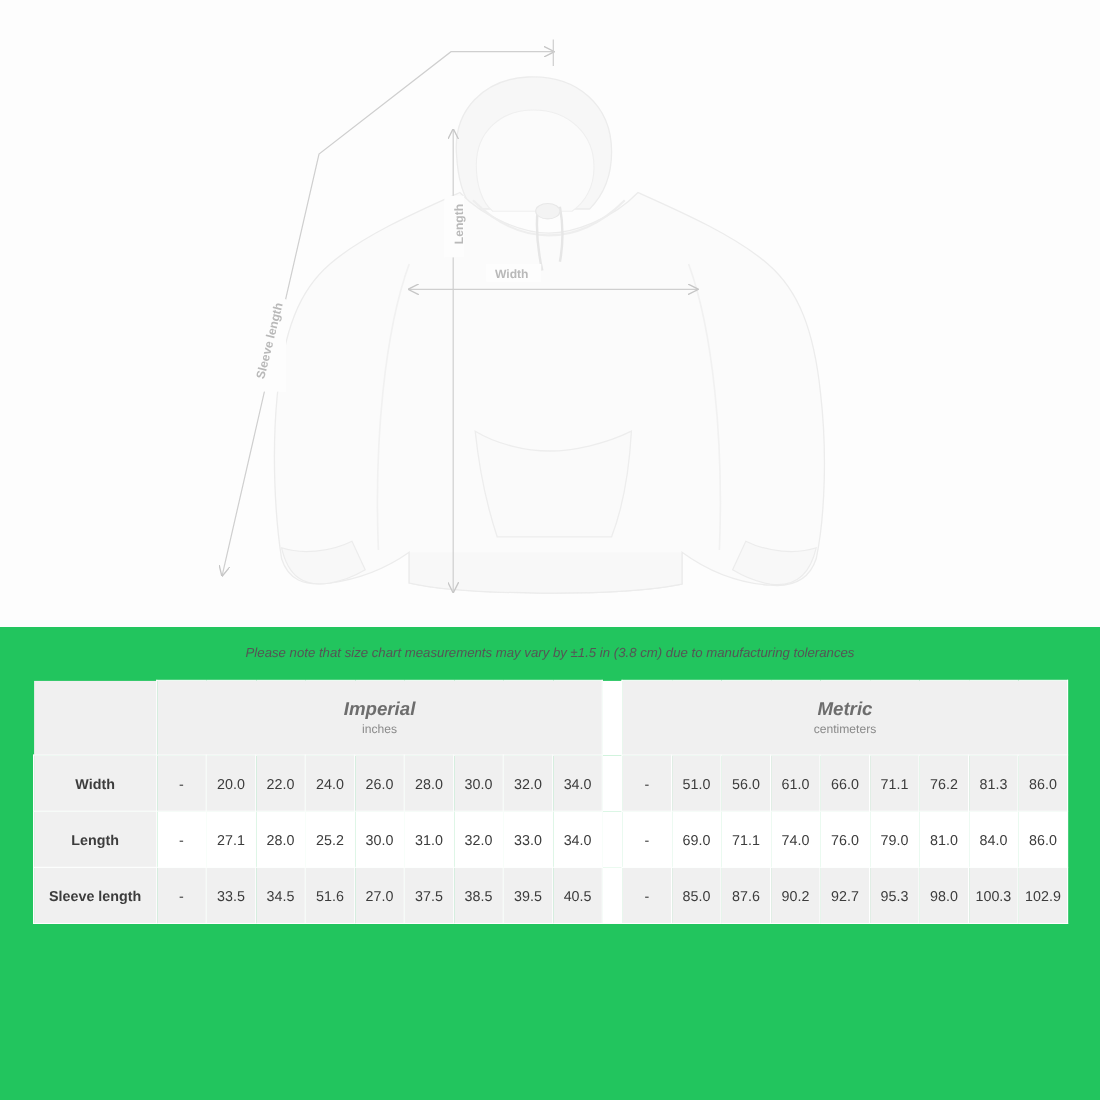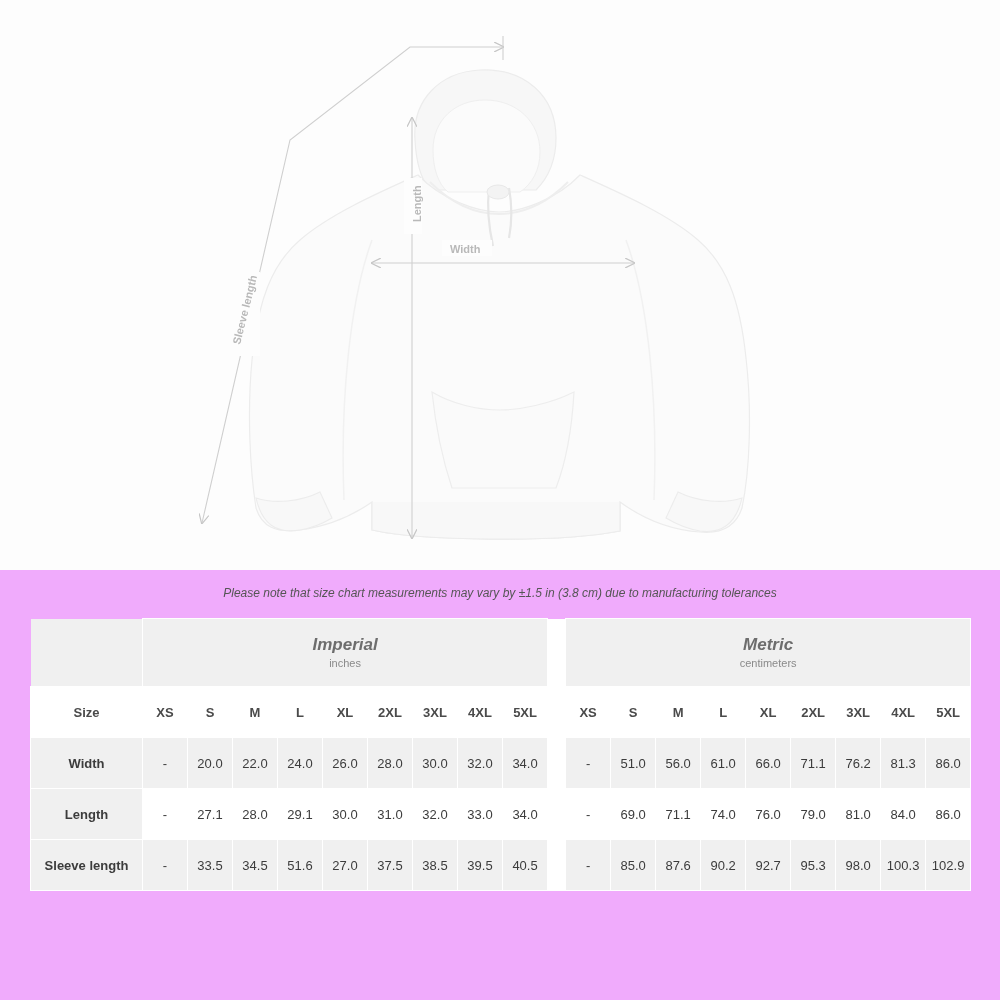--- a/index.html
+++ b/index.html
@@ -5,21 +5,21 @@
   * { box-sizing: border-box; }
   html, body {
     margin: 0; padding: 0;
     width: 1000px; height: 1000px;
     background: #ffffff;
     font-family: "Liberation Sans", sans-serif;
   }
   #page {
     position: relative;
     width: 1000px; height: 1000px;
-    background: #f0abfc;
+    background: #22c55e;
     overflow: hidden;
   }
 
   
   #illustration {
     position: relative;
     width: 1000px;
     height: 570px;
     background: #fdfdfd;
   }
@@ -207,42 +207,20 @@
           <td class="unit-head" colspan="9">
             <div class="u-name">Imperial</div>
             <div class="u-sub">inches</div>
           </td>
           <td class="gapcell"></td>
           <td class="unit-head" colspan="9">
             <div class="u-name">Metric</div>
             <div class="u-sub">centimeters</div>
           </td>
         </tr>
-        <tr class="plain">
-          <td class="size-head">Size</td>
-          <td class="size-head">XS</td>
-          <td class="size-head">S</td>
-          <td class="size-head">M</td>
-          <td class="size-head">L</td>
-          <td class="size-head">XL</td>
-          <td class="size-head">2XL</td>
-          <td class="size-head">3XL</td>
-          <td class="size-head">4XL</td>
-          <td class="size-head">5XL</td>
-          <td class="gapcell"></td>
-          <td class="size-head">XS</td>
-          <td class="size-head">S</td>
-          <td class="size-head">M</td>
-          <td class="size-head">L</td>
-          <td class="size-head">XL</td>
-          <td class="size-head">2XL</td>
-          <td class="size-head">3XL</td>
-          <td class="size-head">4XL</td>
-          <td class="size-head">5XL</td>
-        </tr>
       </thead>
       <tbody>
         <tr class="shaded">
           <td class="rowlabel">Width</td>
           <td>-</td>
           <td>20.0</td>
           <td>22.0</td>
           <td>24.0</td>
           <td>26.0</td>
           <td>28.0</td>
@@ -258,21 +236,21 @@
           <td>71.1</td>
           <td>76.2</td>
           <td>81.3</td>
           <td>86.0</td>
         </tr>
         <tr class="plain">
           <td class="rowlabel">Length</td>
           <td>-</td>
           <td>27.1</td>
           <td>28.0</td>
-          <td>29.1</td>
+          <td>25.2</td>
           <td>30.0</td>
           <td>31.0</td>
           <td>32.0</td>
           <td>33.0</td>
           <td>34.0</td>
           <td class="gapcell"></td>
           <td>-</td>
           <td>69.0</td>
           <td>71.1</td>
           <td>74.0</td>

